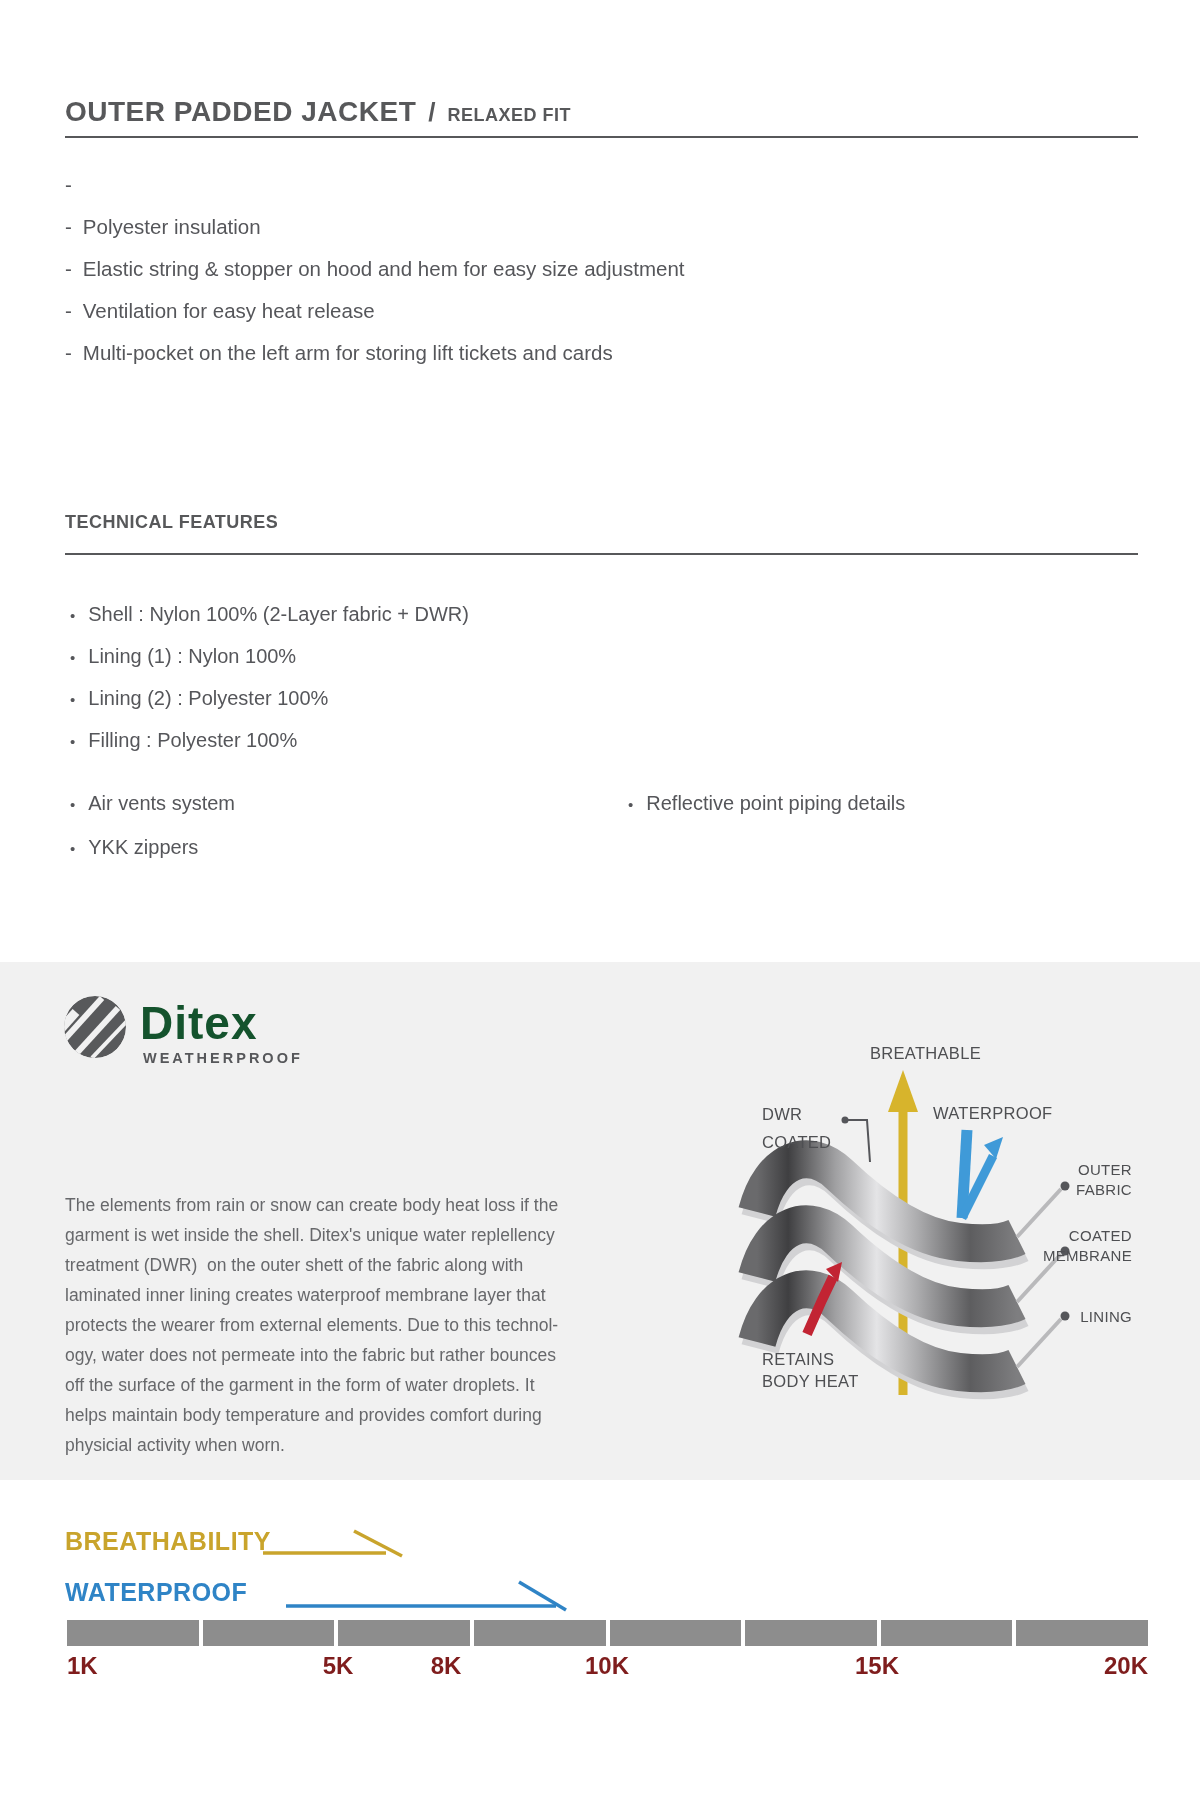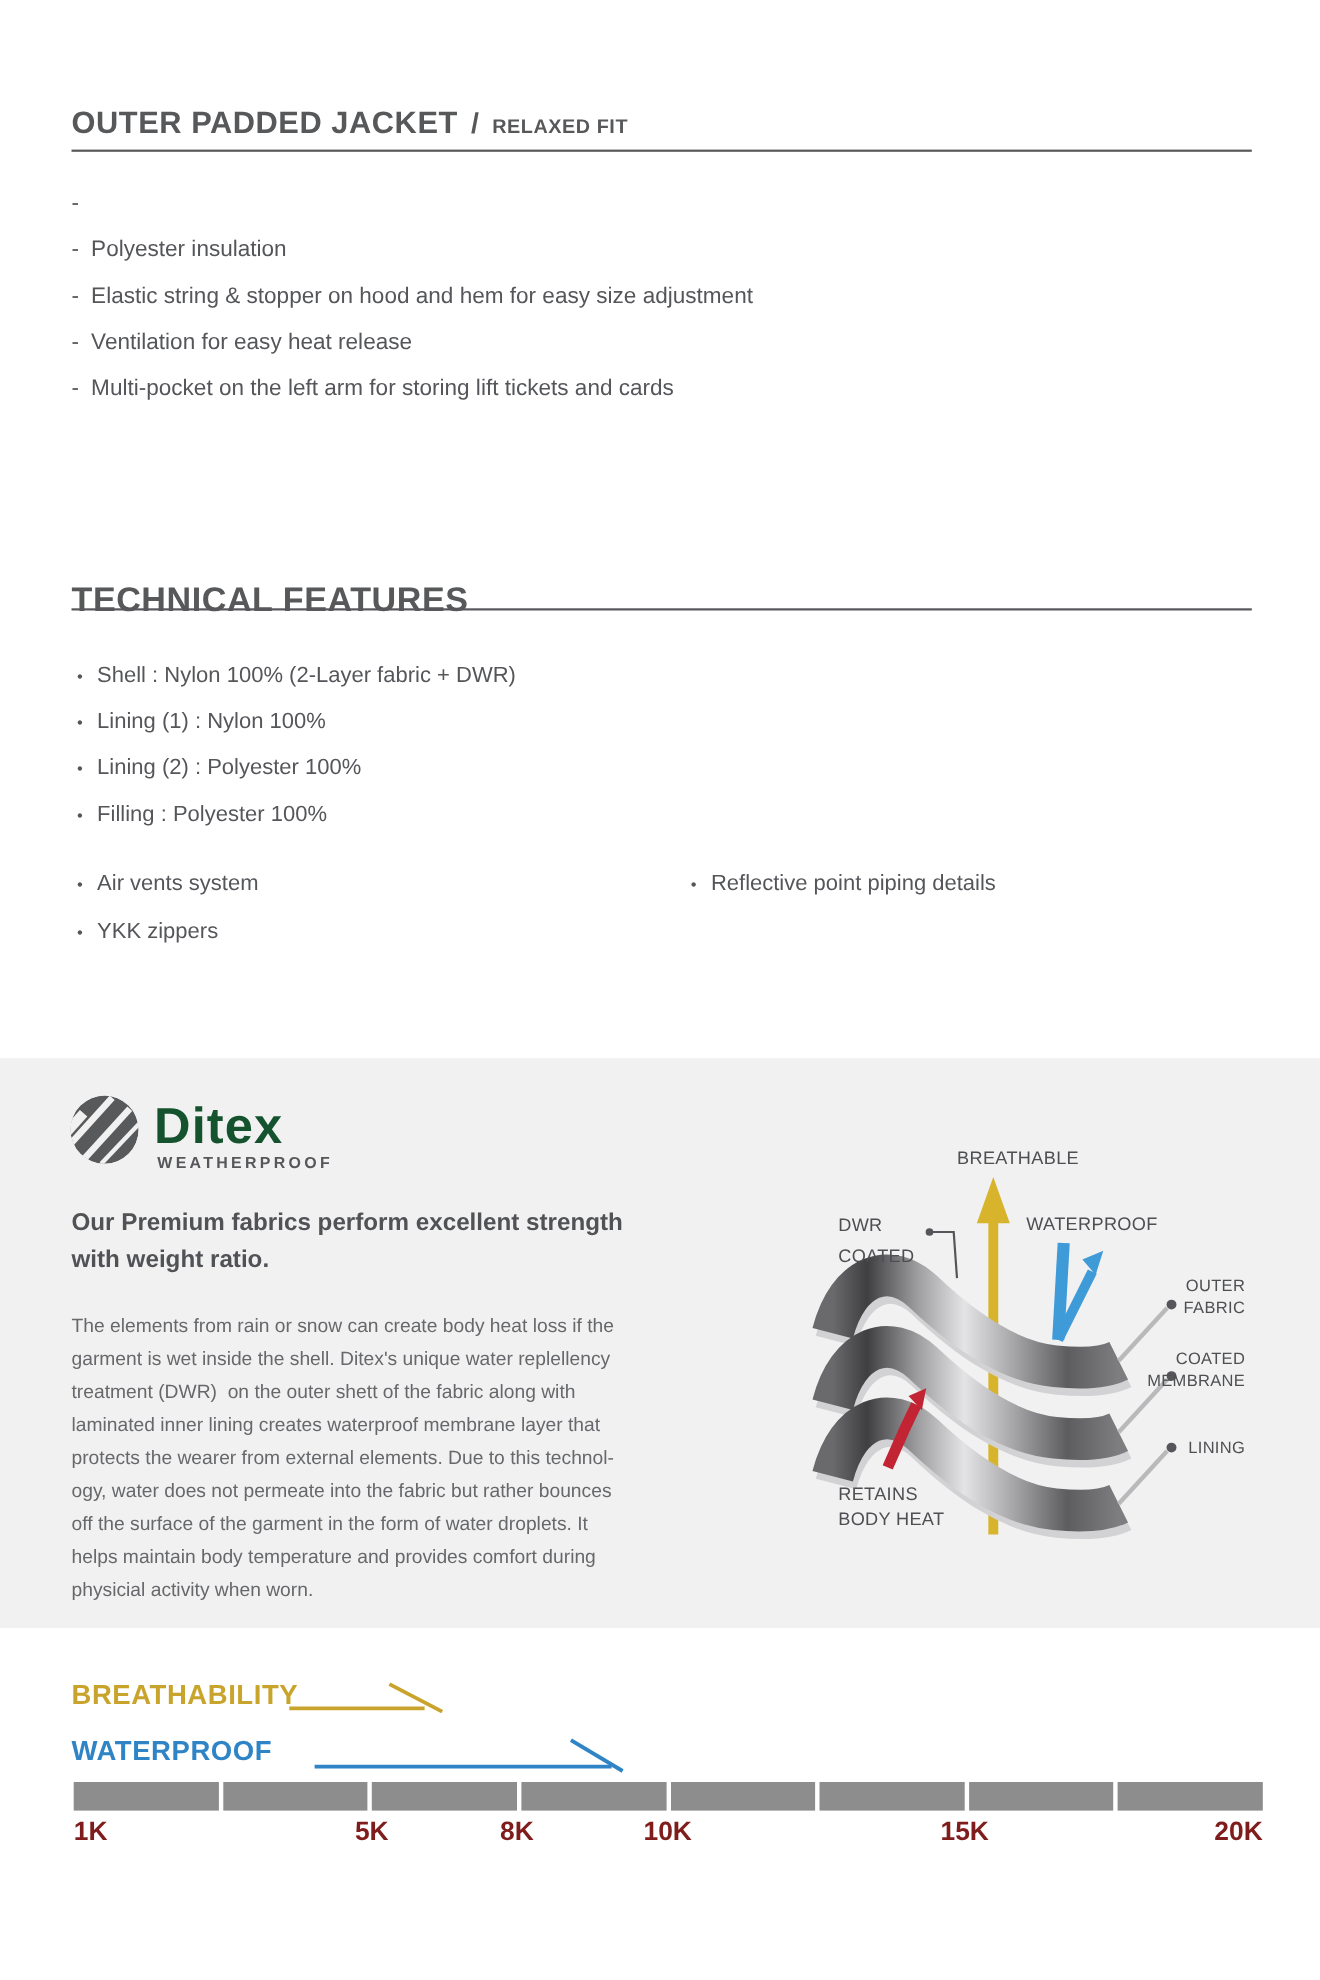--- a/index.html
+++ b/index.html
@@ -10,21 +10,21 @@
   
   .title-row{left:65px;top:96px;display:flex;align-items:baseline;gap:12px;}
   .title{font-size:28px;font-weight:700;color:#57585a;letter-spacing:.5px;}
   .slash{font-size:26px;font-weight:700;color:#57585a;}
   .fit{font-size:18px;font-weight:700;color:#57585a;letter-spacing:.5px;}
   .rule{background:#57585a;height:2px;left:65px;width:1073px;}
   
   .hl{left:65px;top:164px;}
   .hl .item{display:flex;gap:11px;font-size:20.5px;line-height:42px;color:#55565a;}
   
-  .tech-h{left:65px;top:512px;font-size:31px;font-weight:700;color:#57585a;letter-spacing:.5px;margin-top:15px;}
+  .tech-h{left:65px;top:512px;font-size:18px;font-weight:700;color:#57585a;letter-spacing:.5px;}
   .mat{left:70px;top:594px;}
   .mat .item,.ext .item{display:flex;align-items:baseline;gap:13px;font-size:20px;line-height:40px;color:#55565a;}
   .bullet{font-size:15px;}
   .ext{top:782px;}
   .ext .item{line-height:43px;}
   .ext-l{left:70px;} .ext-r{left:628px;}
   
   .panel{left:0;top:962px;width:1200px;height:518px;background:#f1f1f1;}
   .logo{left:62px;top:994px;width:66px;height:66px;}
   .brand{left:140px;top:996px;font-size:46px;font-weight:700;color:#14532d;letter-spacing:1px;}
@@ -135,22 +135,20 @@
       <circle cx="33" cy="33" r="31" fill="#58595b"></circle>
       <path d="M 2,46 L 40,4" stroke="#f1f1f1" stroke-width="6" fill="none"></path>
       <path d="M 14,60 L 56,14" stroke="#f1f1f1" stroke-width="6" fill="none"></path>
       <path d="M 30,64 L 66,26" stroke="#f1f1f1" stroke-width="4" fill="none"></path>
       <path d="M -2,36 L 14,18" stroke="#f1f1f1" stroke-width="9" fill="none"></path>
     </g>
   </svg>
   <div class="abs brand">Ditex</div>
   <div class="abs brand-sub">WEATHERPROOF</div>
 
-  <div class="abs dx-head pre">Our Premium fabrics perform excellent strength
-with weight ratio.</div>
   <div class="abs dx-par pre">The elements from rain or snow can create body heat loss if the
 garment is wet inside the shell. Ditex's unique water replellency
 treatment (DWR)  on the outer shett of the fabric along with
 laminated inner lining creates waterproof membrane layer that
 protects the wearer from external elements. Due to this technol-
 ogy, water does not permeate into the fabric but rather bounces
 off the surface of the garment in the form of water droplets. It
 helps maintain body temperature and provides comfort during
 physicial activity when worn.</div>
 
@@ -236,18 +234,18 @@
     <div class="seg"></div>
     <div class="seg"></div>
     <div class="seg"></div>
     <div class="seg"></div>
     <div class="seg"></div>
     <div class="seg"></div>
   </div>
 
   <span class="abs tick" style="left:67px;">1K</span>
   <span class="abs tick" style="left:338px;transform:translateX(-50%);">5K</span>
-  <span class="abs tick" style="left:470px;transform:translateX(-50%);">8K</span>
+  <span class="abs tick" style="left:446px;transform:translateX(-50%);">8K</span>
   <span class="abs tick" style="left:607px;transform:translateX(-50%);">10K</span>
   <span class="abs tick" style="left:877px;transform:translateX(-50%);">15K</span>
   <span class="abs tick" style="left:1148px;transform:translateX(-100%);">20K</span>
 
 </div>
 
 </body></html>

